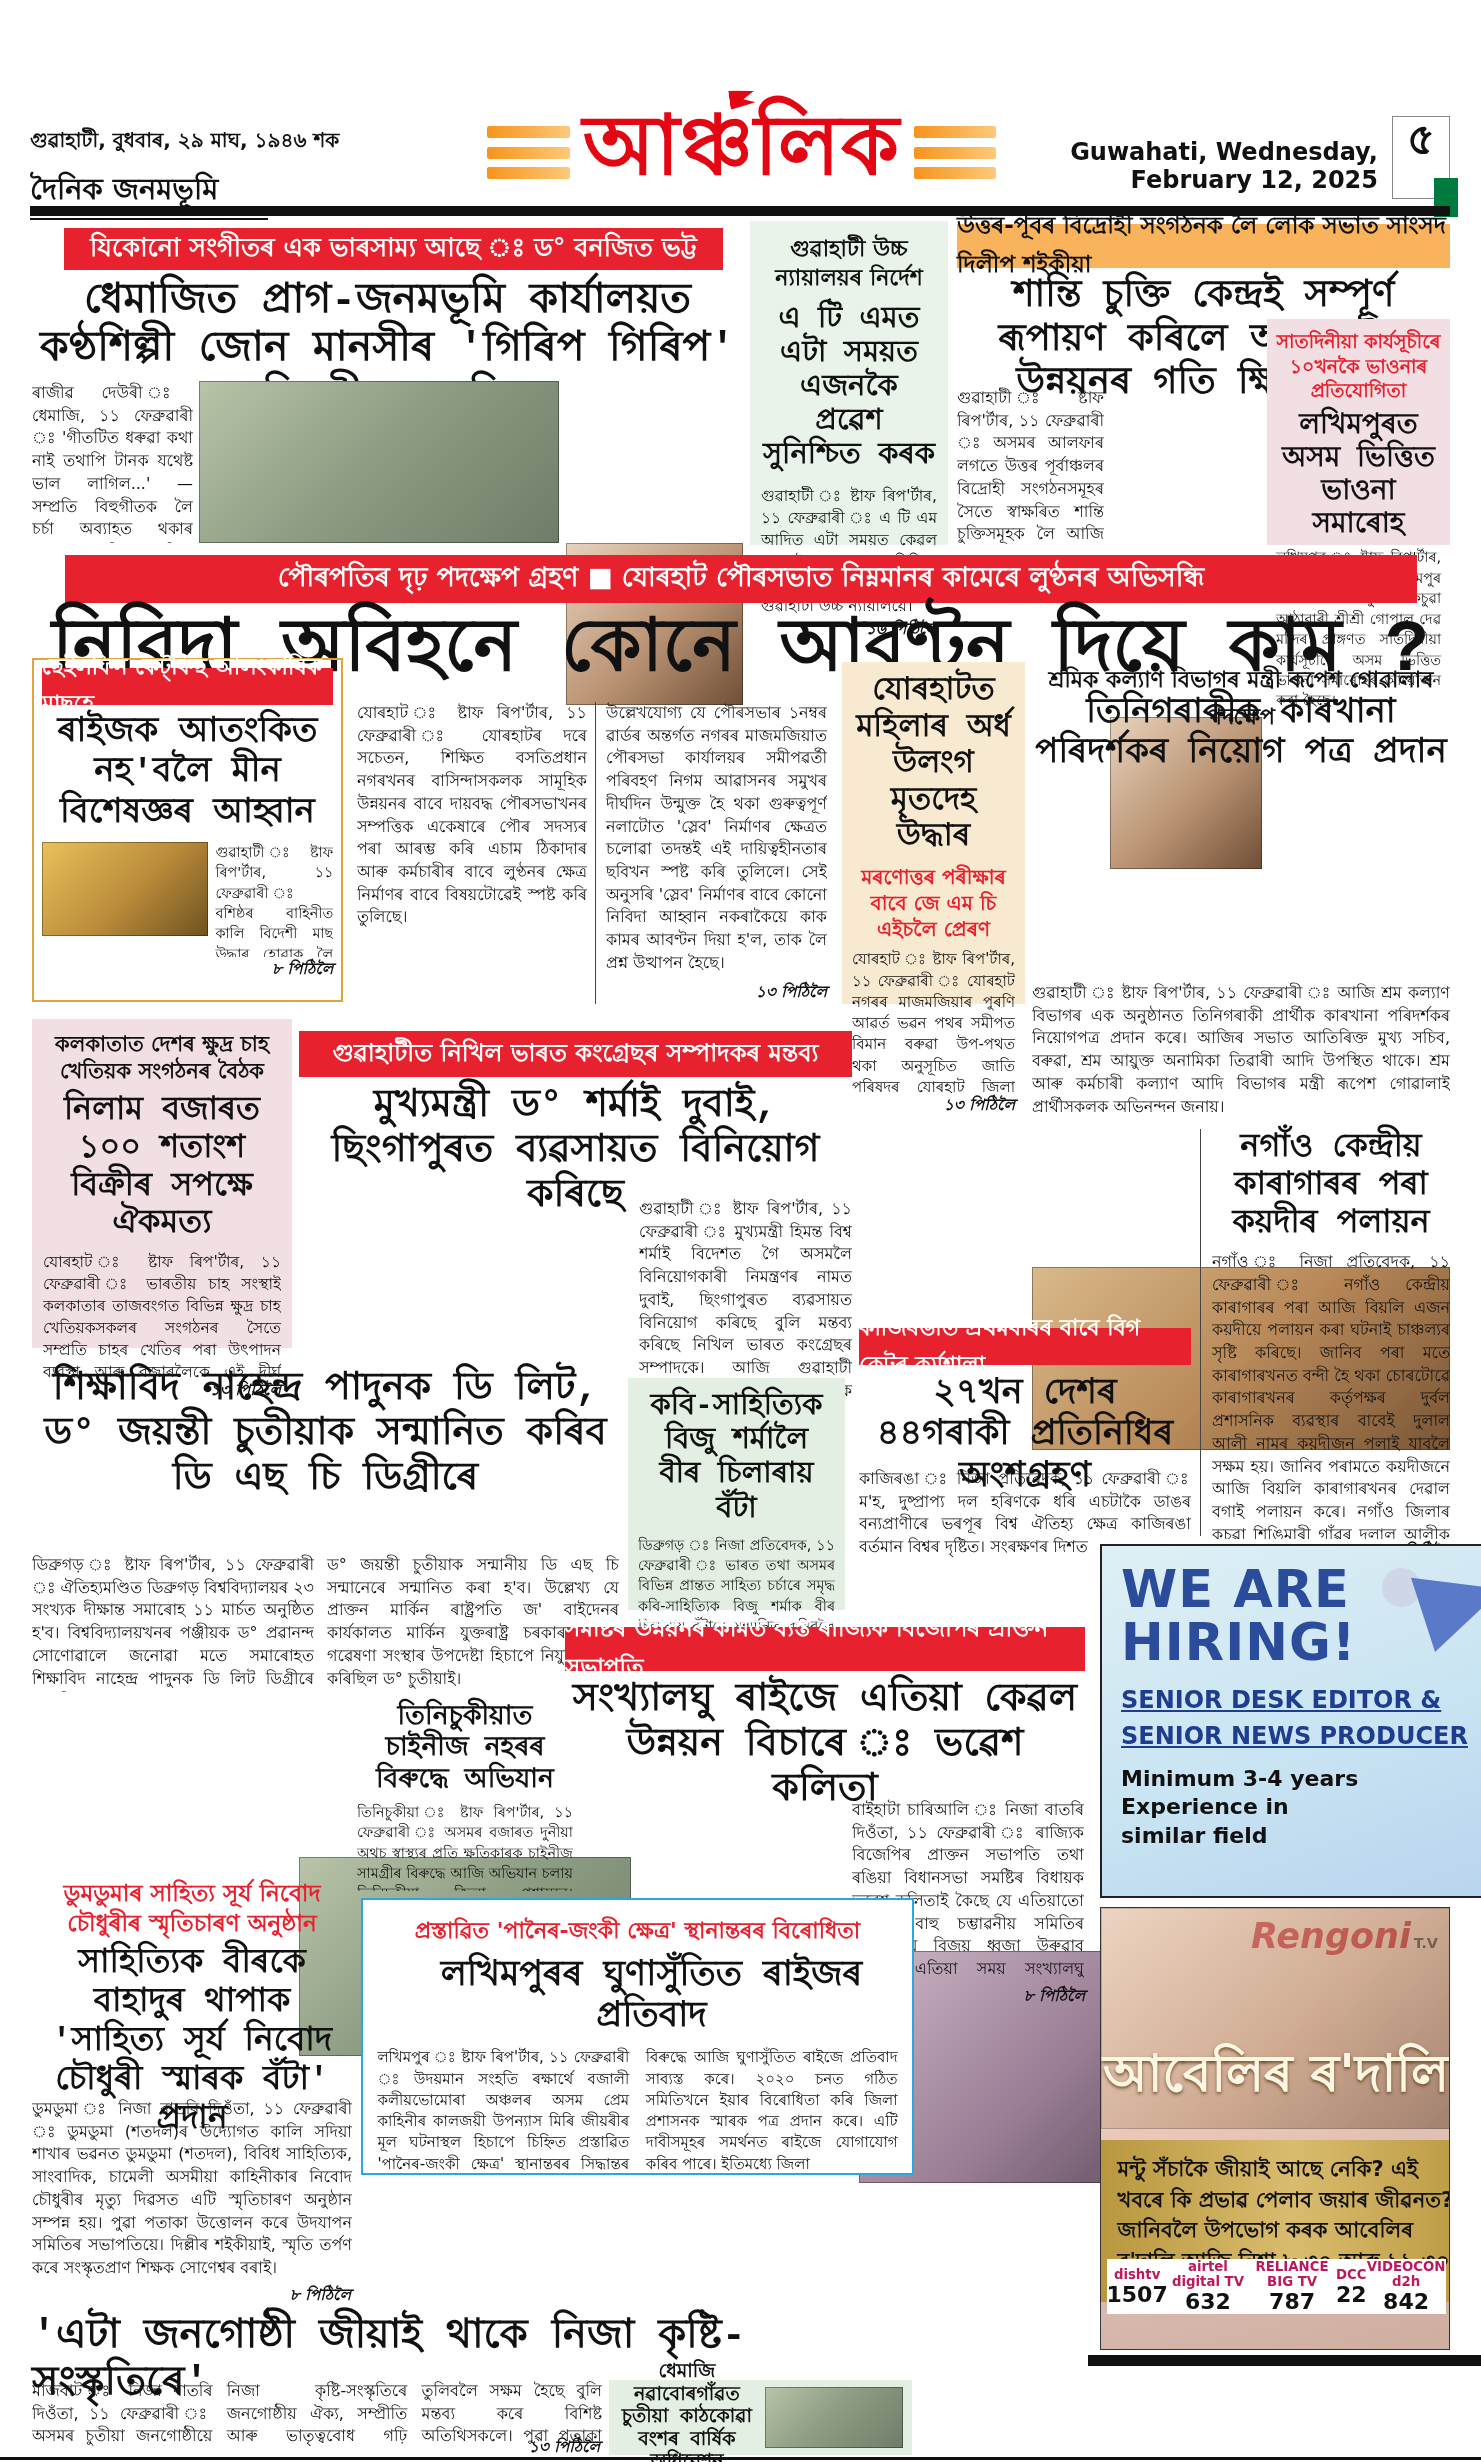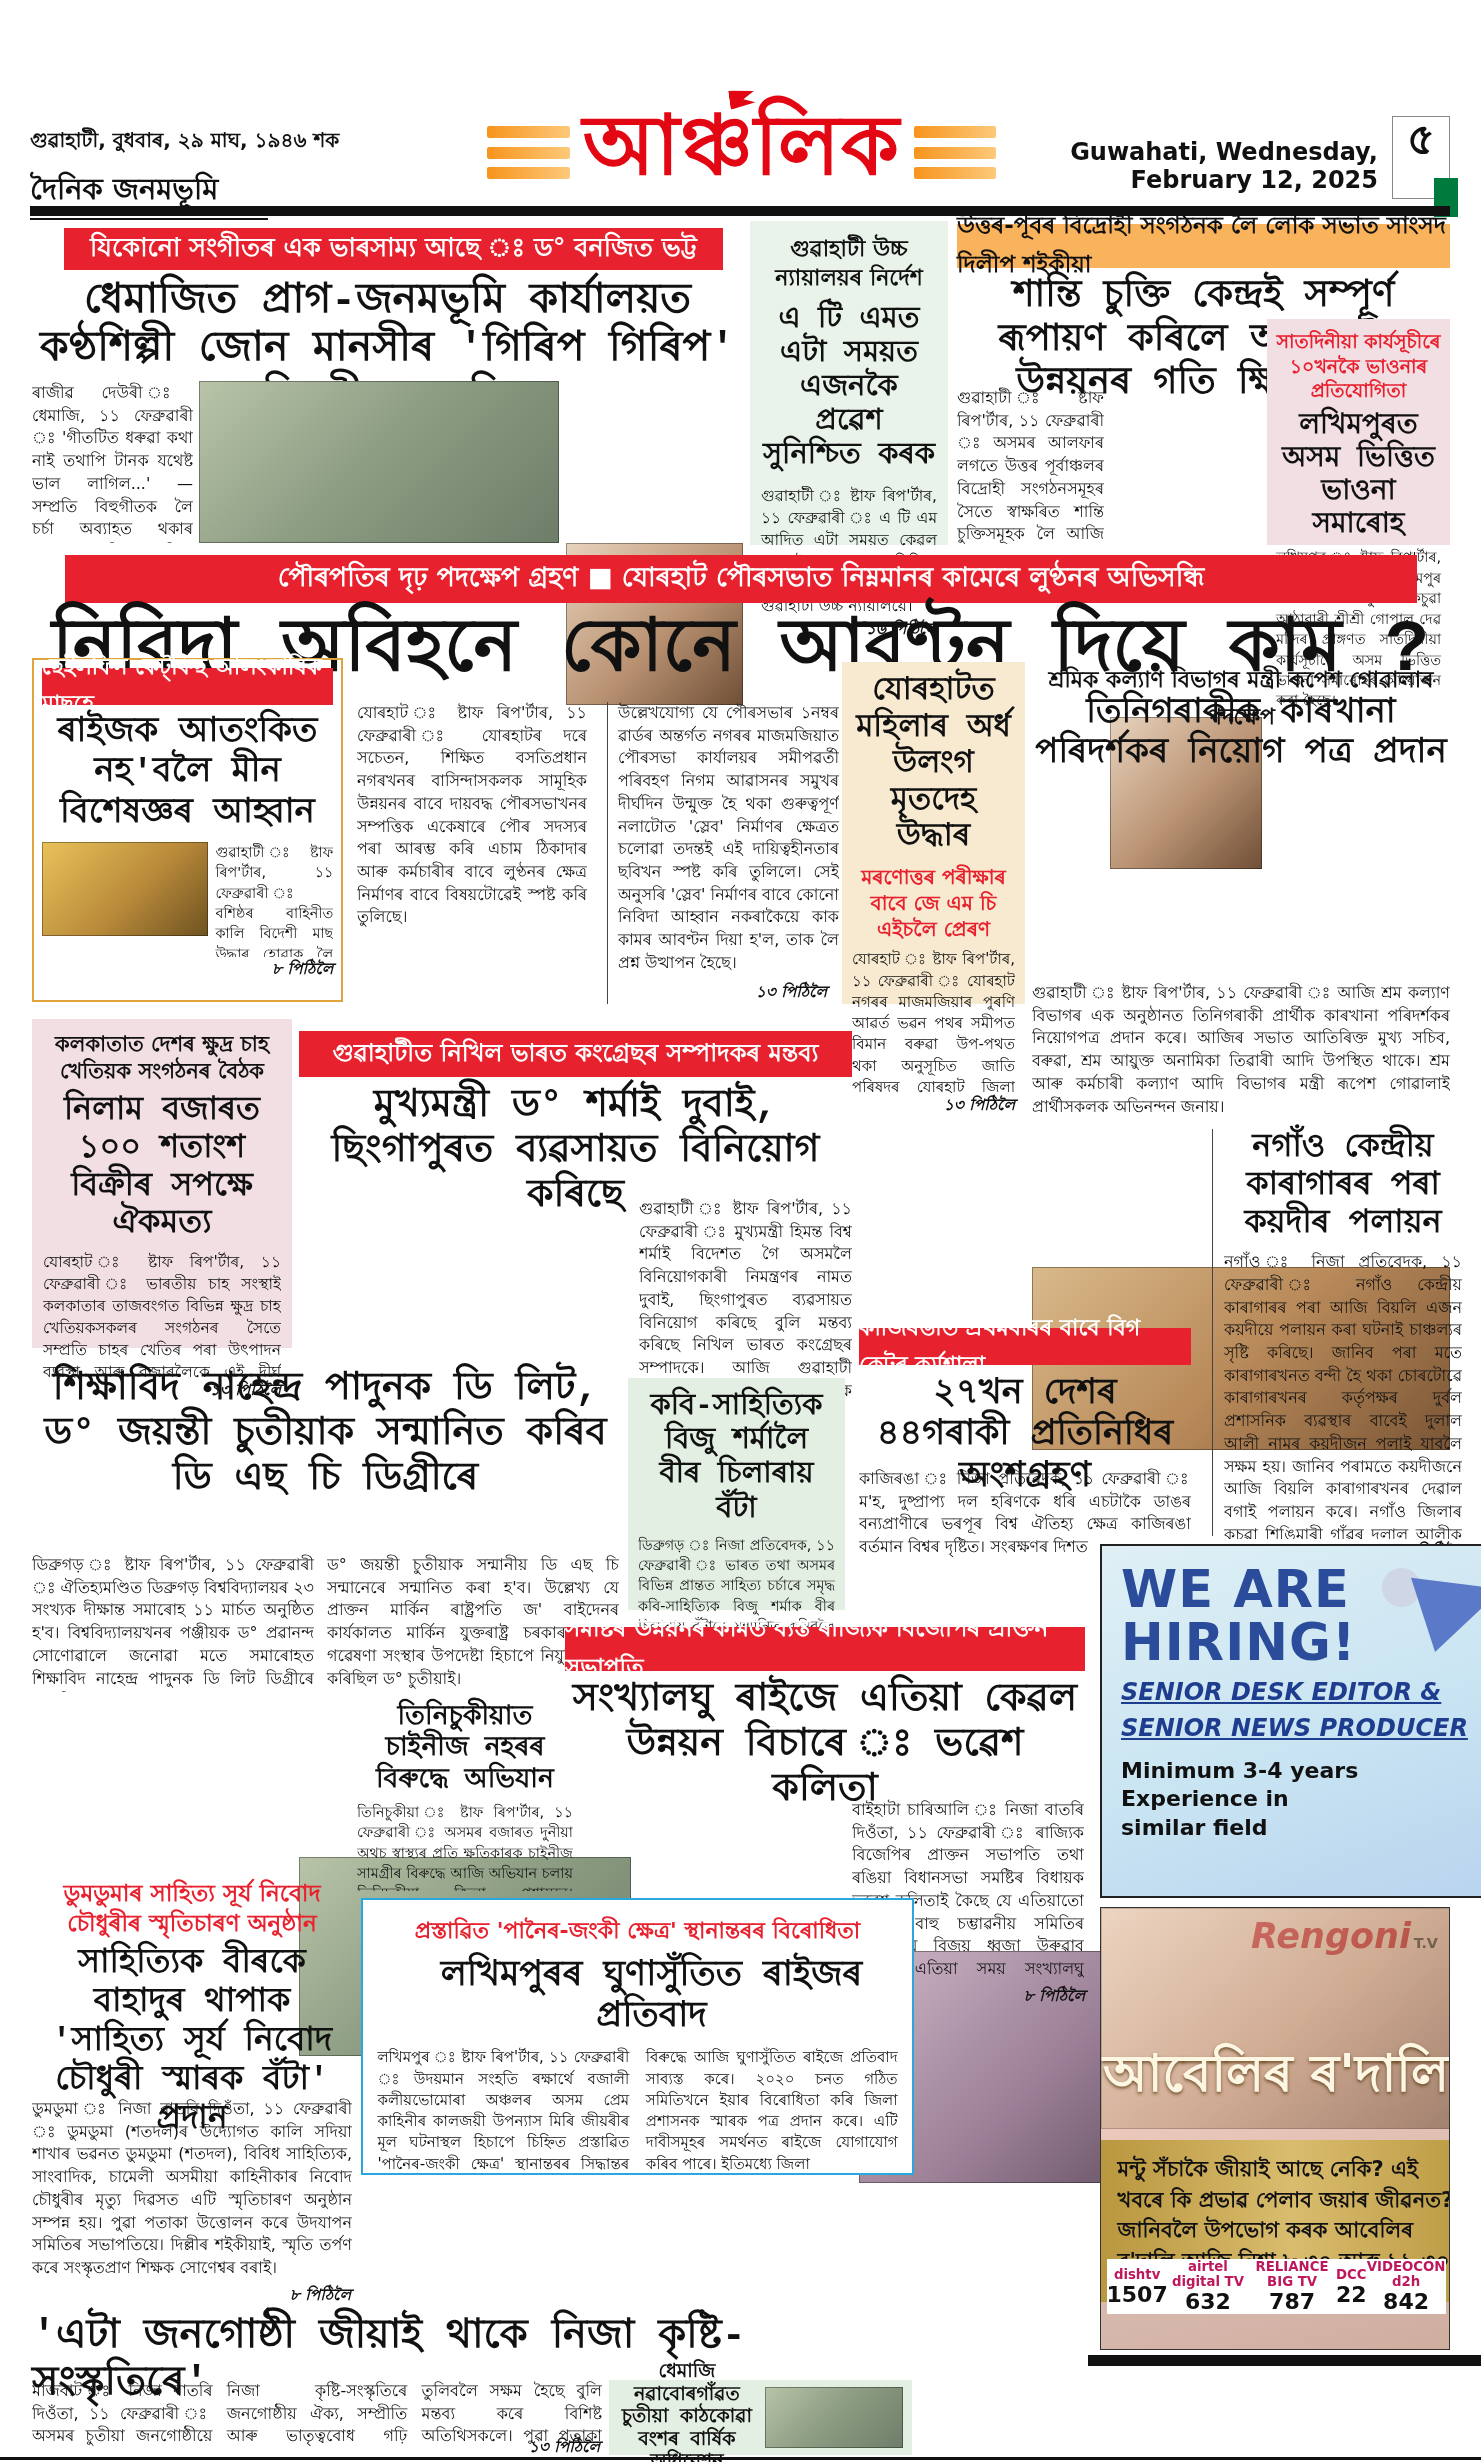--- a/index.html
+++ b/index.html
@@ -30,21 +30,21 @@
   .photo{background:linear-gradient(135deg,#b9c4a8,#8f9f85 45%,#6d7d68);position:relative;}
   .photo.warm{background:linear-gradient(135deg,#d9b98a,#b98a5a 50%,#7a5636);}
   .photo.purple{background:linear-gradient(135deg,#cdb6c6,#9b7f96 55%,#5d4a5c);}
   .photo.port{background:linear-gradient(135deg,#e8d3bd,#b99272 55%,#6f4f37);}
   .photo.fish{background:linear-gradient(135deg,#e9c25a,#b98a3a 55%,#6e5220);}
   .photo::after{content:"";position:absolute;inset:0;border:0.6px solid rgba(0,0,0,.35);}
   .box-green{background:#e9f3ea;}
   .box-cream{background:#f7ead0;}
   .box-pink{background:#f2dfe4;}
   .box-lgreen{background:#e4efe4;}
-  .vline{border-left:1.1px solid #444;margin-left:12px;}
+  .vline{border-left:1.1px solid #444;}
 
   
   .ad-hire{border:2.2px solid #222;background:linear-gradient(160deg,#dff0f5,#c9e4f2 55%,#b9d4ee);}
   .hire-big{color:#2b4b9b;font-weight:bold;font-size:51px;line-height:1.05;letter-spacing:1.1px;}
   .hire-role{color:#1f3d8f;font-weight:bold;font-size:24px;text-decoration:underline;line-height:1.5;}
   .hire-exp{color:#111;font-weight:bold;font-size:22px;line-height:1.3;}
   .mega-cone{width:0;height:0;border-top:39px solid transparent;border-bottom:39px solid transparent;
              border-left:83px solid #5b79c9;transform:rotate(-18deg);position:absolute;}
   .mega-dot{width:39px;height:39px;border-radius:50%;background:#cfd6e6;position:absolute;}
 
@@ -188,21 +188,21 @@
   <div class="abs hl center serif" style="left:565px;top:1678px;width:520px;height:111px;font-size:38px;">সংখ্যালঘু ৰাইজে এতিয়া কেৱল উন্নয়ন বিচাৰে ঃ ভৱেশ কলিতা</div>
 
   <div class="abs body-txt just" style="left:852px;top:1799px;width:232px;height:183px;overflow:hidden;">বাইহাটা চাৰিআলি ঃ নিজা বাতৰি দিওঁতা, ১১ ফেব্ৰুৱাৰী ঃ ৰাজ্যিক বিজেপিৰ প্ৰাক্তন সভাপতি তথা ৰঙিয়া বিধানসভা সমষ্টিৰ বিধায়ক ভৱেশ কলিতাই কৈছে যে এতিয়াতো ভাগৰৰ বাহু চম্ভাৱনীয় সমিতিৰ বিজেপিয়ে বিজয় ধ্বজা উৰুৱাব পাছতে এতিয়া সময় সংখ্যালঘু ৰাইজে এতিয়া কেৱল উন্নয়ন বিচাৰে। সংখ্যালঘু ৰাইজে</div>
   <div class="abs more" style="left:969px;top:1984px;width:116px;">৮ পিঠিলৈ</div>
 
   <div class="abs ad-hire" style="left:1100px;top:1544px;width:389px;height:354px;padding:16.6px 19px;overflow:hidden;">
     <div class="mega-dot" style="right:66px;top:22px;"></div>
     <div class="mega-cone" style="right:-16.6px;top:16.6px;"></div>
     <div class="hire-big"><span>WE ARE</span></div>
     <div class="hire-big"><span>HIRING!</span></div>
-    <div style="margin-top:4px;font-style:italic;">
+    <div style="margin-top:12px;">
       <div class="hire-role">SENIOR DESK EDITOR &amp;</div>
       <div class="hire-role">SENIOR NEWS PRODUCER</div>
     </div>
     <div class="hire-exp" style="margin-top:11px;width:238px;">Minimum 3-4 years Experience in similar field</div>
 
   </div>
 
   <div class="abs center kick-text-red" style="left:32px;top:1879px;width:320px;font-size:23px;font-weight:bold;line-height:1.3;">ডুমডুমাৰ সাহিত্য সূৰ্য নিবোদ চৌধুৰীৰ স্মৃতিচাৰণ অনুষ্ঠান</div>
   <div class="abs hl center serif" style="left:32px;top:1945px;width:320px;height:138px;font-size:33px;">সাহিত্যিক বীৰকে বাহাদুৰ থাপাক 'সাহিত্য সূৰ্য নিবোদ চৌধুৰী স্মাৰক বঁটা' প্ৰদান</div>
   <div class="abs body-txt just" style="left:32px;top:2098px;width:320px;height:183px;overflow:hidden;">ডুমডুমা ঃ নিজা বাতৰি দিওঁতা, ১১ ফেব্ৰুৱাৰী ঃ ডুমডুমা (শতদল)ৰ উদ্যোগত কালি সদিয়া শাখাৰ ভৱনত ডুমডুমা (শতদল), বিবিধ সাহিত্যিক, সাংবাদিক, চামেলী অসমীয়া কাহিনীকাৰ নিবোদ চৌধুৰীৰ মৃত্যু দিৱসত এটি স্মৃতিচাৰণ অনুষ্ঠান সম্পন্ন হয়। পুৱা পতাকা উত্তোলন কৰে উদযাপন সমিতিৰ সভাপতিয়ে। দিল্লীৰ শইকীয়াই, স্মৃতি তৰ্পণ কৰে সংস্কৃতপ্ৰাণ শিক্ষক সোণেশ্বৰ বৰাই।</div>

